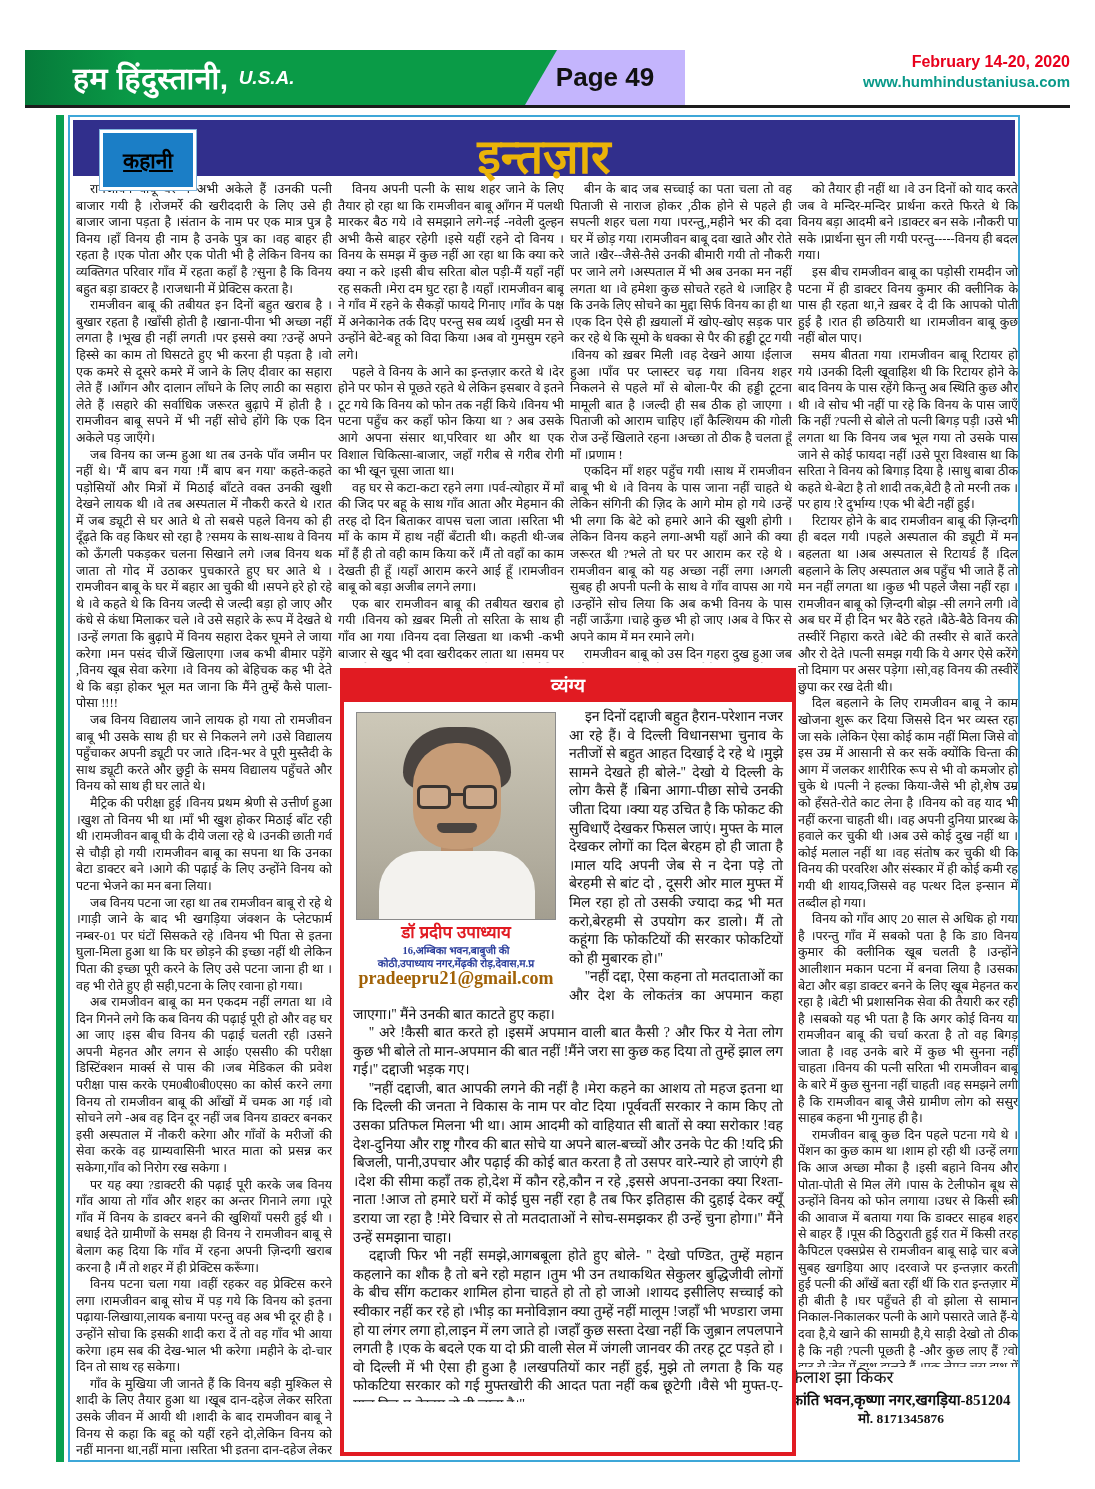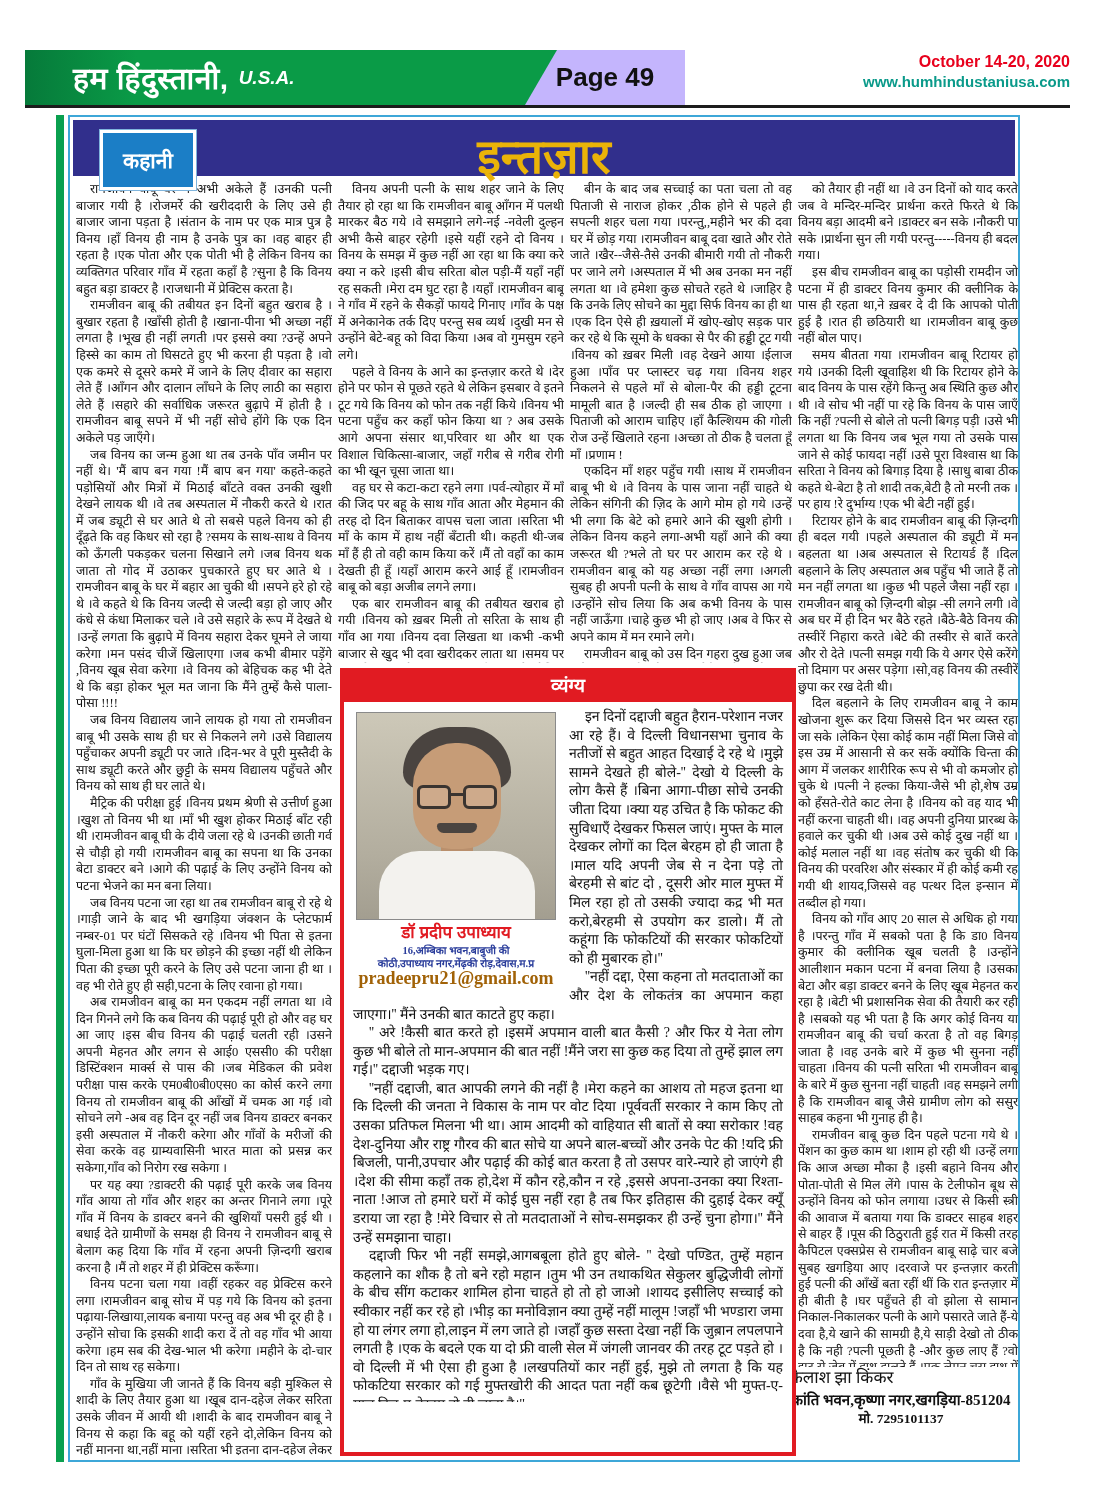--- a/index.html
+++ b/index.html
@@ -36,21 +36,21 @@
   .banner { position:absolute; left:3px; top:3px; right:3px; height:56px; background:#312f8c; }
   .story-title {
     position:absolute; left:0; right:0; top:2px; text-align:center;
     color:#eab308; font-weight:800; font-size:48px; font-family:"Liberation Sans",sans-serif;
   }
   .kicker-box {
     position:absolute; left:30px; top:13px; width:96px; height:60px; z-index:3;
     background:#1b7ec6; border:3px solid #ffffff; outline:1px solid #7fb4dc;
     display:flex; align-items:center; justify-content:center;
   }
-  .kicker-box span { color:#ffffff; font-weight:bold; font-size:21px; font-family:"Liberation Sans",sans-serif;}
+  .kicker-box span { color:#000000; font-weight:bold; font-size:21px; font-family:"Liberation Sans",sans-serif;text-decoration:underline;}
   
   .col {
     position:absolute; top:64px; overflow:hidden;
     font-size:12.5px; line-height:16.6px; text-align:justify;
   }
   .col p { text-indent:14px; }
   .col-1 { left:6px;   width:256px; height:1274px; }
   .col-2 { left:268px; width:226px; height:482px; }
   .col-3 { left:500px; width:222px; height:482px; }
   .col-4 { left:728px; width:220px; height:1186px; }
@@ -98,21 +98,21 @@
 <div class="masthead">
   <div class="green-bar">
     <span class="logo-hindi">हम हिंदुस्तानी,</span>
     <span class="logo-usa">U.S.A.</span>
   </div>
   <div class="page-tab">
     <span>Page 49</span>
   </div>
   <div class="masthead-rule"></div>
   <div class="issue-info">
-    <div class="issue-date">October 14-20, 2020</div>
+    <div class="issue-date">February 14-20, 2020</div>
     <a class="website" href="#">www.humhindustaniusa.com</a>
   </div>
 </div>
 
 <div class="green-stripe"></div>
 
 <div class="frame">
 
   <div class="banner">
     <div class="story-title">इन्तज़ार</div>
@@ -150,21 +150,21 @@
       <p>समय बीतता गया ।रामजीवन बाबू रिटायर हो गये ।उनकी दिली खूवाहिश थी कि रिटायर होने के बाद विनय के पास रहेंगे किन्तु अब स्थिति कुछ और थी ।वे सोच भी नहीं पा रहे कि विनय के पास जाएँ कि नहीं ?पत्नी से बोले तो पत्नी बिगड़ पड़ी ।उसे भी लगता था कि विनय जब भूल गया तो उसके पास जाने से कोई फायदा नहीं ।उसे पूरा विश्वास था कि सरिता ने विनय को बिगाड़ दिया है ।साधु बाबा ठीक कहते थे-बेटा है तो शादी तक,बेटी है तो मरनी तक ।पर हाय !रे दुर्भाग्य !एक भी बेटी नहीं हुई।</p>
       <p>रिटायर होने के बाद रामजीवन बाबू की ज़िन्दगी ही बदल गयी ।पहले अस्पताल की ड्यूटी में मन बहलता था ।अब अस्पताल से रिटायर्ड हैं ।दिल बहलाने के लिए अस्पताल अब पहुँच भी जाते हैं तो मन नहीं लगता था ।कुछ भी पहले जैसा नहीं रहा ।रामजीवन बाबू को ज़िन्दगी बोझ -सी लगने लगी ।वे अब घर में ही दिन भर बैठे रहते ।बैठे-बैठे विनय की तस्वीरें निहारा करते ।बेटे की तस्वीर से बातें करते और रो देते ।पत्नी समझ गयी कि ये अगर ऐसे करेंगे तो दिमाग पर असर पड़ेगा ।सो,वह विनय की तस्वीरें छुपा कर रख देती थी।</p>
       <p>दिल बहलाने के लिए रामजीवन बाबू ने काम खोजना शुरू कर दिया जिससे दिन भर व्यस्त रहा जा सके ।लेकिन ऐसा कोई काम नहीं मिला जिसे वो इस उम्र में आसानी से कर सकें क्योंकि चिन्ता की आग में जलकर शारीरिक रूप से भी वो कमजोर हो चुके थे ।पत्नी ने हल्का किया-जैसे भी हो,शेष उम्र को हँसते-रोते काट लेना है ।विनय को वह याद भी नहीं करना चाहती थी। ।वह अपनी दुनिया प्रारब्ध के हवाले कर चुकी थी ।अब उसे कोई दुख नहीं था ।कोई मलाल नहीं था ।वह संतोष कर चुकी थी कि विनय की परवरिश और संस्कार में ही कोई कमी रह गयी थी शायद,जिससे वह पत्थर दिल इन्सान में तब्दील हो गया।</p>
       <p>विनय को गाँव आए 20 साल से अधिक हो गया है ।परन्तु गाँव में सबको पता है कि डा0 विनय कुमार की क्लीनिक खूब चलती है ।उन्होंने आलीशान मकान पटना में बनवा लिया है ।उसका बेटा और बड़ा डाक्टर बनने के लिए खूब मेहनत कर रहा है ।बेटी भी प्रशासनिक सेवा की तैयारी कर रही है ।सबको यह भी पता है कि अगर कोई विनय या रामजीवन बाबू की चर्चा करता है तो वह बिगड़ जाता है ।वह उनके बारे में कुछ भी सुनना नहीं चाहता ।विनय की पत्नी सरिता भी रामजीवन बाबू के बारे में कुछ सुनना नहीं चाहती ।वह समझने लगी है कि रामजीवन बाबू जैसे ग्रामीण लोग को ससुर साहब कहना भी गुनाह ही है।</p>
       <p>रामजीवन बाबू कुछ दिन पहले पटना गये थे ।पेंशन का कुछ काम था ।शाम हो रही थी ।उन्हें लगा कि आज अच्छा मौका है ।इसी बहाने विनय और पोता-पोती से मिल लेंगे ।पास के टेलीफोन बूथ से उन्होंने विनय को फोन लगाया ।उधर से किसी स्त्री की आवाज में बताया गया कि डाक्टर साहब शहर से बाहर हैं ।पूस की ठिठुराती हुई रात में किसी तरह कैपिटल एक्सप्रेस से रामजीवन बाबू साढ़े चार बजे सुबह खगड़िया आए ।दरवाजे पर इन्तज़ार करती हुई पत्नी की आँखें बता रहीं थीं कि रात इन्तज़ार में ही बीती है ।घर पहुँचते ही वो झोला से सामान निकाल-निकालकर पत्नी के आगे पसारते जाते हैं-ये दवा है,ये खाने की सामग्री है,ये साड़ी देखो तो ठीक है कि नही ?पत्नी पूछती है -और कुछ लाए हैं ?वो झट से जेब में हाथ डालते हैं ।एक लेमन चूस हाथ में आता है ।वे उसके दो टुकड़े करते हैं ।एक टुकड़ा खुद खाते हैं,दूसरा टुकड़ा पत्नी को खिलाते हुए कहते हैं कि तुम चिन्ता मत करो,मैं तुम्हारे साथ हूँ।</p>
     </div>
 
   <div class="signature">
     <div class="sig-name">-कैलाश झा किंकर</div>
     <div class="sig-addr">क्रांति भवन,कृष्णा नगर,खगड़िया-851204</div>
-    <div class="sig-phone">मो. 7295101137</div>
+    <div class="sig-phone">मो. 8171345876</div>
   </div>
 
   <div class="satire-box">
     <div class="satire-strip">
       <span>व्यंग्य</span>
     </div>
     <div class="satire-body">
       <div class="author-card">
         <div class="portrait">
           <div class="hair"></div>

